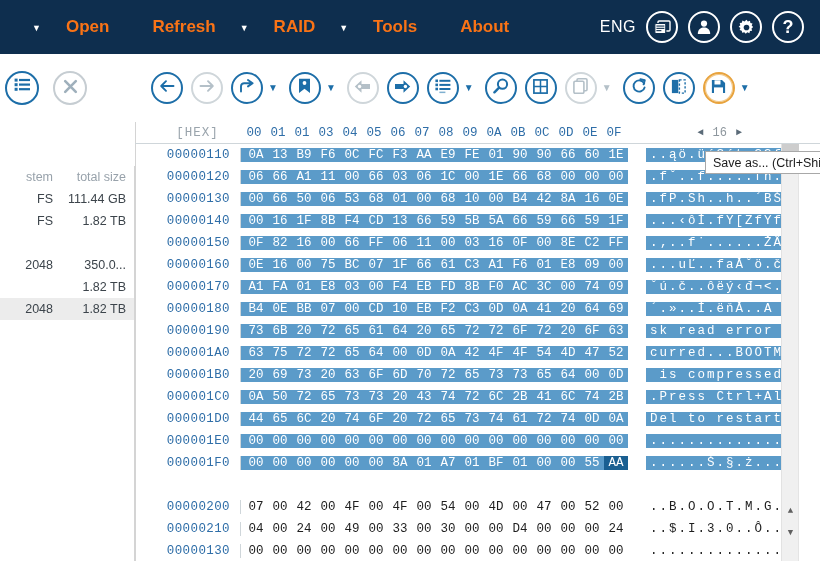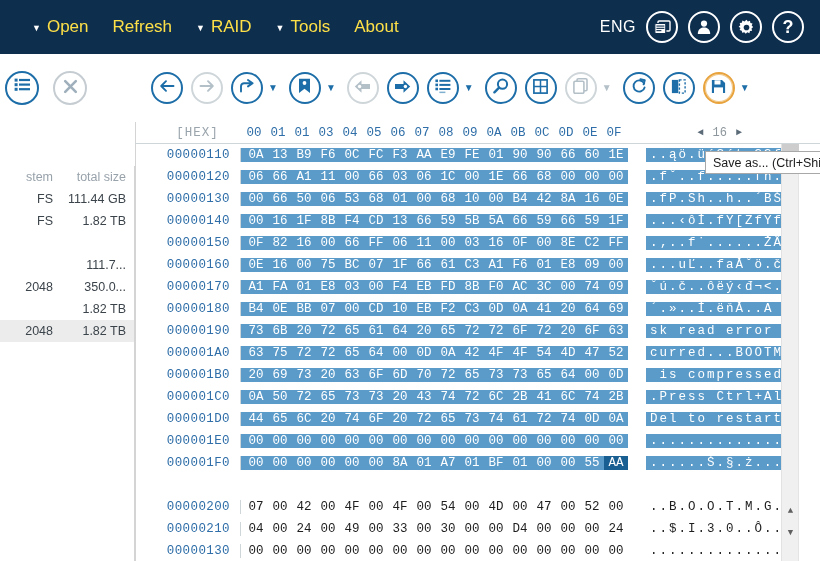--- a/index.html
+++ b/index.html
@@ -19,23 +19,24 @@
     background: #0e2e4e;
     display: flex; align-items: center;
   }
   .menu-zone { display: flex; align-items: center; margin-left: 32px; }
   .menu-group { display: flex; align-items: center; }
   .caret-down {
     color: #ffffff; font-size: 9px; line-height: 1;
     margin-right: 6px; margin-top: 2px;
   }
   .menu-label {
-    color: #fde047; font-size: 17px; font-weight: 400;
+    color: #f97316; font-size: 17px; font-weight: 700;
     margin-right: 24px; white-space: nowrap;
     font-family: "Liberation Sans", sans-serif;
+    margin-left: 19px;
   }
   .hdr-right {
     margin-left: auto; display: flex; align-items: center;
     margin-right: 16px;
   }
   .lang-label {
     color: #ffffff; font-size: 16px; letter-spacing: 0.5px;
   }
   .hdr-icon-btn {
     width: 32px; height: 32px; border-radius: 50%;
@@ -351,24 +352,20 @@
     </div>
     <div class="lp-row">
       <span class="lp-c1">FS</span>
       <span class="lp-c2">1.82 TB</span>
     </div>
   </div>
 
   <div class="lp-spacer"></div>
 
   <div class="lp-table">
-    <div class="lp-row">
-      <span class="lp-c1"></span>
-      <span class="lp-c2">111.7...</span>
-    </div>
     <div class="lp-row">
       <span class="lp-c1">2048</span>
       <span class="lp-c2">350.0...</span>
     </div>
     <div class="lp-row">
       <span class="lp-c1"></span>
       <span class="lp-c2">1.82 TB</span>
     </div>
     <div class="lp-row sel">
       <span class="lp-c1">2048</span>

